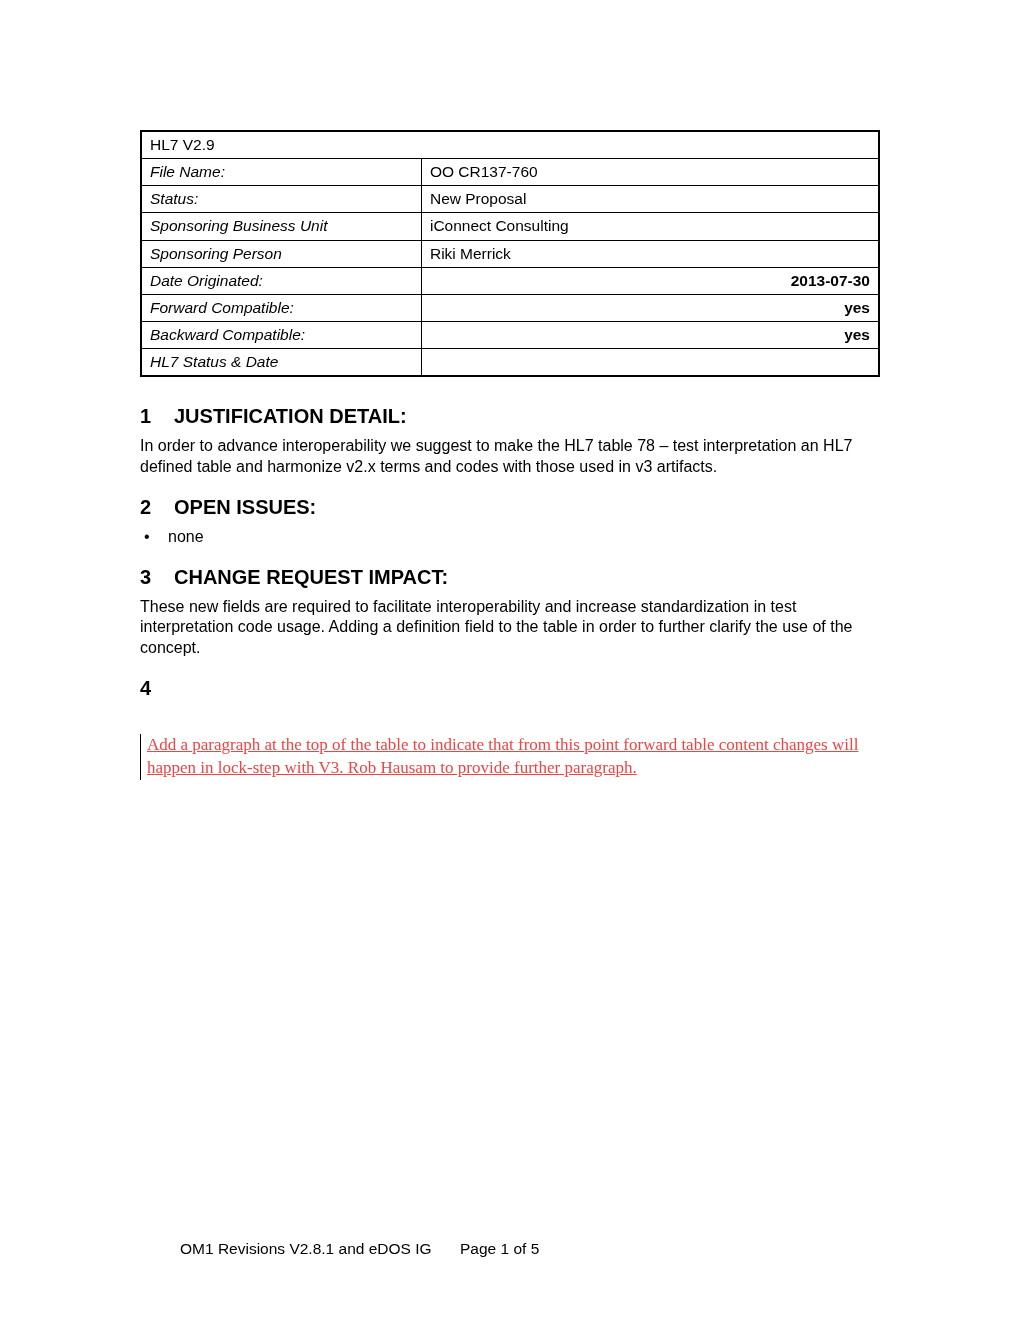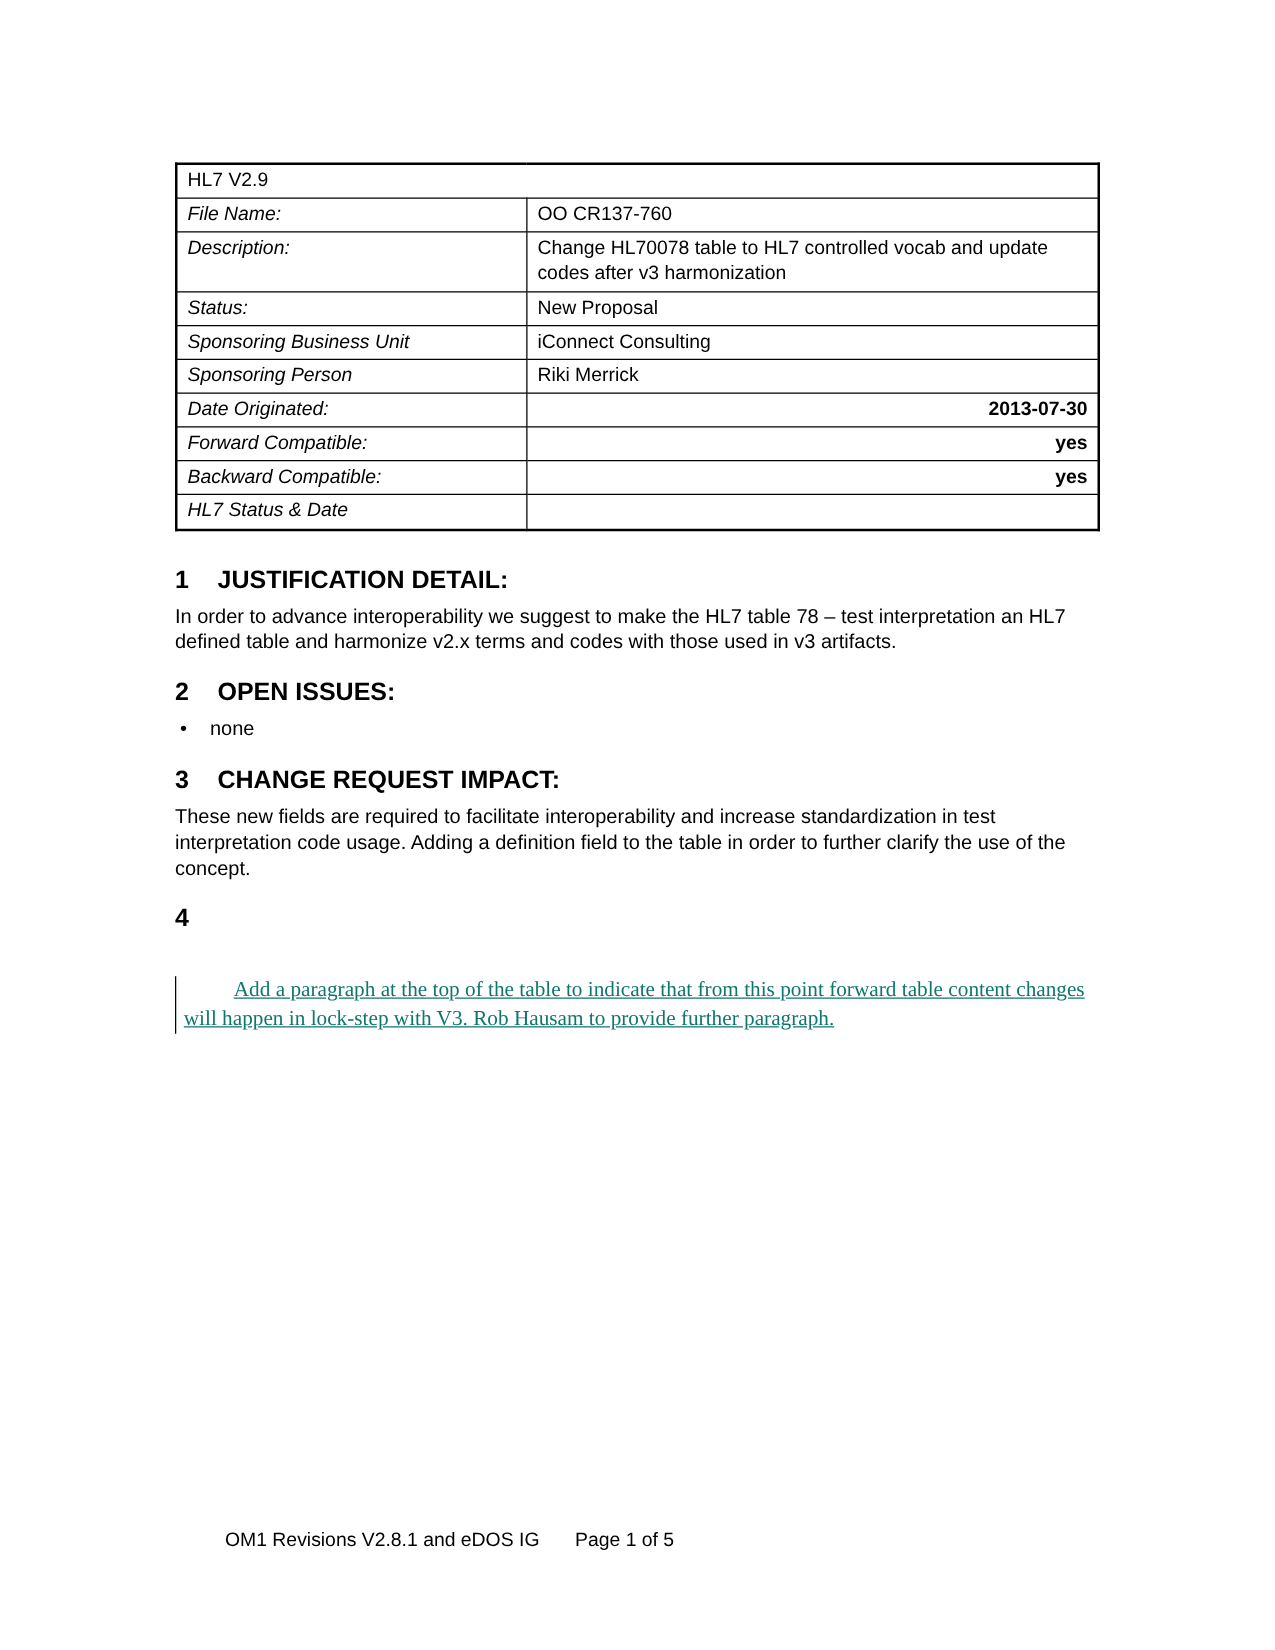--- a/index.html
+++ b/index.html
@@ -63,30 +63,29 @@
       left: 4px;
       font-size: 16px;
     }
     .tracked-change-block {
       border-left: 1px solid #000;
       padding-left: 6px;
       margin-top: 34px;
       margin-bottom: 6px;
     }
     .tracked-change {
-      color: #0f766e;
+      color: #ef4444;
       text-decoration: underline;
       font-family: "Times New Roman", Times, serif;
       font-size: 17px;
       line-height: 1.35;
-      margin-left: 40px;
     }
     .footer {
       position: absolute;
-      bottom: 78px;
+      bottom: 62px;
       left: 180px;
       right: 140px;
       font-size: 15.5px;
       display: flex;
     }
     .footer .left { width: 280px; }
     .footer .center { }
   </style>
 </head>
 <body>
@@ -94,24 +93,20 @@
 <table class="meta-table">
   <tbody>
       <tr>
         <td colspan="2" class="header-cell">HL7 V2.9</td>
       </tr>
   </tbody>
     <tbody id="meta-rows">
       <tr>
         <td class="label-cell">File Name:</td>
         <td>OO CR137-760</td>
-      </tr>
-      <tr>
-        <td class="label-cell">Description:</td>
-        <td>Change HL70078 table to HL7 controlled vocab and update codes after v3 harmonization</td>
       </tr>
       <tr>
         <td class="label-cell">Status:</td>
         <td>New Proposal</td>
       </tr>
       <tr>
         <td class="label-cell">Sponsoring Business Unit</td>
         <td>iConnect Consulting</td>
       </tr>
       <tr>

